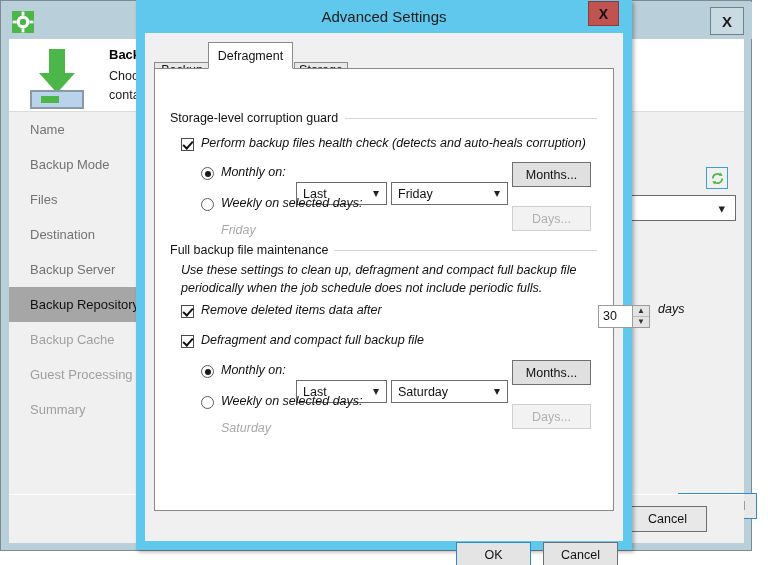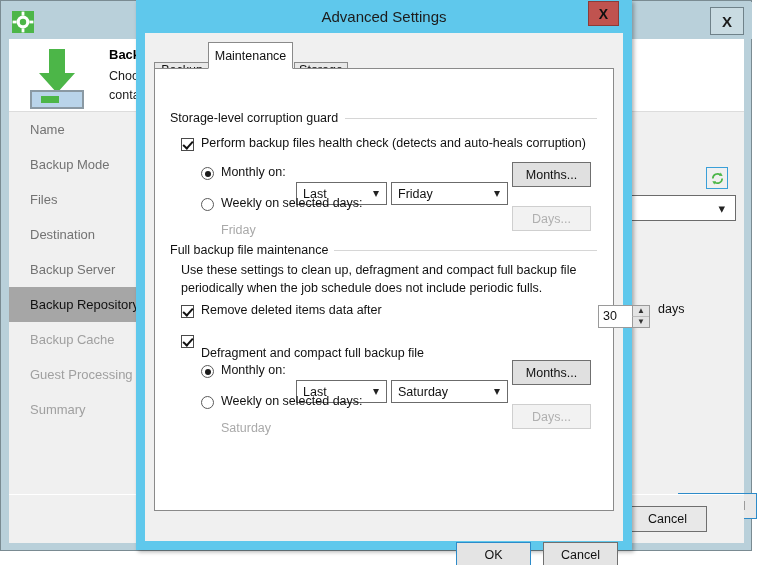--- a/index.html
+++ b/index.html
@@ -240,21 +240,21 @@
     background: #ffffff;
     padding-right: 6px;
     z-index: 2;
   }
   .grp-line {
     position: absolute;
     height: 1px;
     background: #d6d6d6;
   }
 
-  .ctext { position: absolute; font-size: 12.5px; color: #111; white-space: nowrap; }
+  .ctext { position: absolute; font-size: 12.5px; color: #111; white-space: nowrap; font-style: italic; }
   .ctext.dim { color: #a9a9a9; }
 
   .chk {
     position: absolute;
     width: 13px; height: 13px;
     border: 1px solid #4a4a4a;
     background: #fff;
     box-sizing: border-box;
   }
   .chk::after {
@@ -451,21 +451,21 @@
   <div id="dialog">
 
     <div id="dlg-title">Advanced Settings</div>
     <div id="dlg-close">X</div>
 
     <div id="dlg-body">
 
       <div id="tabstrip">
         <div id="tab-backup" class="tab">Backup</div>
         <div id="tab-storage" class="tab">Storage</div>
-        <div id="tab-maint" class="tab active">Maintenance</div>
+        <div id="tab-maint" class="tab active">Defragment</div>
       </div>
 
       <div id="tabpanel">
 
         <div class="grp-label" style="left:15px; top:42px;">Storage-level corruption guard</div>
         <div class="grp-line" style="left:190px; top:49px; width:252px;"></div>
 
         <div class="chk" style="left:26px; top:69px;"></div>
         <div class="ctext" style="left:46px; top:67px;">Perform backup files health check (detects and auto-heals corruption)</div>
 
@@ -490,21 +490,21 @@
         <div class="grp-label" style="left:15px; top:174px;">Full backup file maintenance</div>
         <div class="grp-line" style="left:165px; top:181px; width:277px;"></div>
 
         <div class="ctext" style="left:26px; top:194px;">Use these settings to clean up, defragment and compact full backup file</div>
         <div class="ctext" style="left:26px; top:212px;">periodically when the job schedule does not include periodic fulls.</div>
 
         <div class="chk" style="left:26px; top:236px;"></div>
         <div class="ctext" style="left:46px; top:234px;">Remove deleted items data after</div>
 
         <div class="chk" style="left:26px; top:266px;"></div>
-        <div class="ctext" style="left:46px; top:264px;margin-top:13px;">Defragment and compact full backup file</div>
+        <div class="ctext" style="left:46px; top:264px;">Defragment and compact full backup file</div>
 
         <div class="rdo on" style="left:46px; top:296px;"></div>
         <div class="ctext" style="left:66px; top:294px;">Monthly on:</div>
         <div class="combo" style="left:141px; top:291px; width:91px;">
           <span>Last</span>
           <span class="chev">▾</span>
         </div>
         <div class="combo" style="left:236px; top:291px; width:117px;">
           <span>Saturday</span>
           <span class="chev">▾</span>

